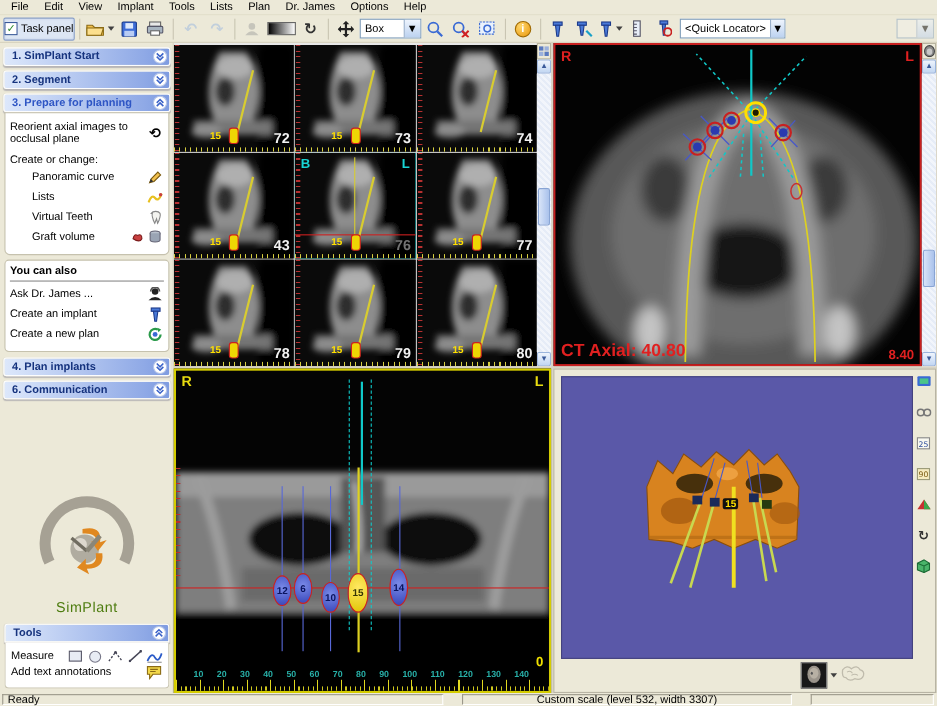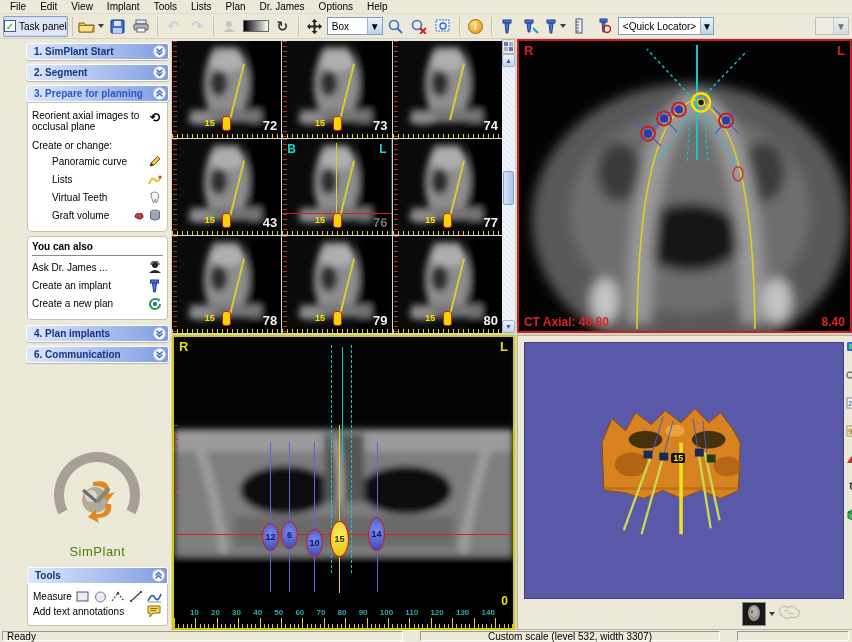--- a/index.html
+++ b/index.html
@@ -21,30 +21,30 @@
   .glyph.dark { color:#333; }
   .xp-select { display:flex; align-items:stretch; border:1px solid #7f9db9; background:#fff; height:18px; font-size:10px; }
   .xp-select .val { display:flex; align-items:center; padding:0 4px; white-space:nowrap; }
   .xp-select .arrow-box { width:15px; background:linear-gradient(#eef4fd,#bcd2f0); border-left:1px solid #9ab0cc; display:flex; align-items:center; justify-content:center; }
   .xp-select.dis { opacity:.5; background:#f2f1ea; }
   .contrast-chip { width:26px; height:12px; background:linear-gradient(90deg,#000,#fff); border:1px solid #666; }
   .info-chip { width:15px; height:15px; border-radius:50%; background:radial-gradient(circle at 35% 30%,#ffd870,#e8960a); border:1px solid #a06a00; color:#fff; font-weight:bold; font-size:10px; display:flex; align-items:center; justify-content:center; }
   .checkbox-chip { width:12px; height:12px; background:#fff; border:1px solid #3a5a9a; color:#2a8a2a; font-size:10px; line-height:11px; font-weight:bold; text-align:center; }
 
   
-  .content { display:flex; height:591px;padding-left:23px; }
+  .content { display:flex; height:591px; }
 
   
   .sidebar { width:158px; padding:2px 1px 2px 2px; display:flex; flex-direction:column; background:#ece9d8; border-right:1px solid #d8d4c0; }
   .sbar { height:17px; flex:none; border-radius:3px; background:linear-gradient(90deg,#dde8fb 0%,#8fa9e6 85%,#7e9be0 100%); border:1px solid #fdfdfd; box-shadow:0 1px 1px rgba(90,90,120,.35); display:flex; align-items:center; padding:0 2px 0 7px; margin:2px 1px; }
   .sbar .t { flex:1; font-size:10px; font-weight:bold; color:#16337e; }
   .sbar.active .t { color:#2e55c4; }
   .chev-btn { width:13px; height:13px; border-radius:50%; background:#fff; border:1px solid #b4c4e8; display:flex; align-items:center; justify-content:center; }
   .spanel { background:#fff; border:1px solid #c6c2ae; border-radius:0 0 5px 5px; margin:-2px 2px 3px; padding:4px 4px 5px; font-size:10px; }
-  .srow { display:flex; align-items:flex-start; margin:3px 0; }
+  .srow { display:flex; align-items:center; margin:3px 0; }
   .srow .lbl { flex:1; line-height:11px; }
   .srow.indent { padding-left:20px; }
   .srow.link { align-items:center; }
   .also-title { font-weight:bold; font-size:10px; border-bottom:1px solid #8a8a8a; padding-bottom:3px; margin-bottom:4px; }
   .icon16 { width:16px; height:15px; flex:none; display:flex; align-items:center; justify-content:center; }
   .logo-wrap { margin-top:auto; text-align:center; padding-bottom:8px; }
   .tools-panel { margin:0 2px 2px; }
   .tools-panel .sbar { margin:0 0 0; border-radius:3px 3px 0 0; }
   .tools-body { background:#fff; border:1px solid #c6c2ae; border-top:none; border-radius:0 0 4px 4px; padding:4px 5px 5px; font-size:10px; }
   .mrow { display:flex; align-items:center; gap:3px; margin:2px 0; }
@@ -78,21 +78,21 @@
   .sc-arrow { width:13px; height:13px; background:linear-gradient(#eef4fd,#c2d6f2); border:1px solid #9ab4dc; border-radius:2px; display:flex; align-items:center; justify-content:center; font-size:7px; color:#3a5a9a; }
   .sc-track { flex:1; width:13px; position:relative; background:repeating-linear-gradient(45deg,#f2f5fb 0 2px,#e6ecf7 2px 4px); }
   .sc-thumb { position:absolute; left:1px; width:11px; height:34px; background:linear-gradient(90deg,#d8e4f8,#aac2ec); border:1px solid #88a4d4; border-radius:2px; }
 
   
   .panel-axial { display:flex; background:#f0ece0; }
   .axial-img { position:relative; flex:1; border:2px solid #c82020; background:#000; overflow:hidden; }
   .axial-img svg { position:absolute; inset:0; width:100%; height:100%; }
   .o-r { position:absolute; left:5px; top:2px; font-weight:bold; font-size:13px; color:#e02020; }
   .o-l { position:absolute; right:5px; top:2px; font-weight:bold; font-size:13px; color:#e02020; }
-  .ax-caption { position:absolute; left:5px; bottom:2px; color:#e02020; font-weight:bold; font-size:12px;margin-top:38px; }
+  .ax-caption { position:absolute; left:5px; bottom:2px; color:#e02020; font-weight:bold; font-size:16px;margin-top:38px; }
   .ax-value { position:absolute; right:5px; bottom:2px; color:#e02020; font-weight:bold; font-size:12px; }
 
   
   .panel-pano { border:2px solid #d4cc00; background:#000; }
   .panel-pano svg.bg { position:absolute; inset:0; width:100%; height:100%; }
   .pano-rl { color:#e8dc10; }
   .pano-redline { position:absolute; left:0; right:0; top:197px; border-top:1px solid #d02020; }
   .blue-line { position:absolute; top:105px; height:150px; width:1px; background:#5868d8; }
   .bubble { position:absolute; width:17px; height:28px; border-radius:50%; background:radial-gradient(circle at 50% 40%,#7a8ae8,#3544b8); border:1.5px solid #cc2020; display:flex; align-items:center; justify-content:center; color:#0a1460; font-weight:bold; font-size:9px; }
   .bubble.sel { width:19px; height:36px; background:radial-gradient(circle at 50% 35%,#ffe860,#e0c404); color:#343404; }

